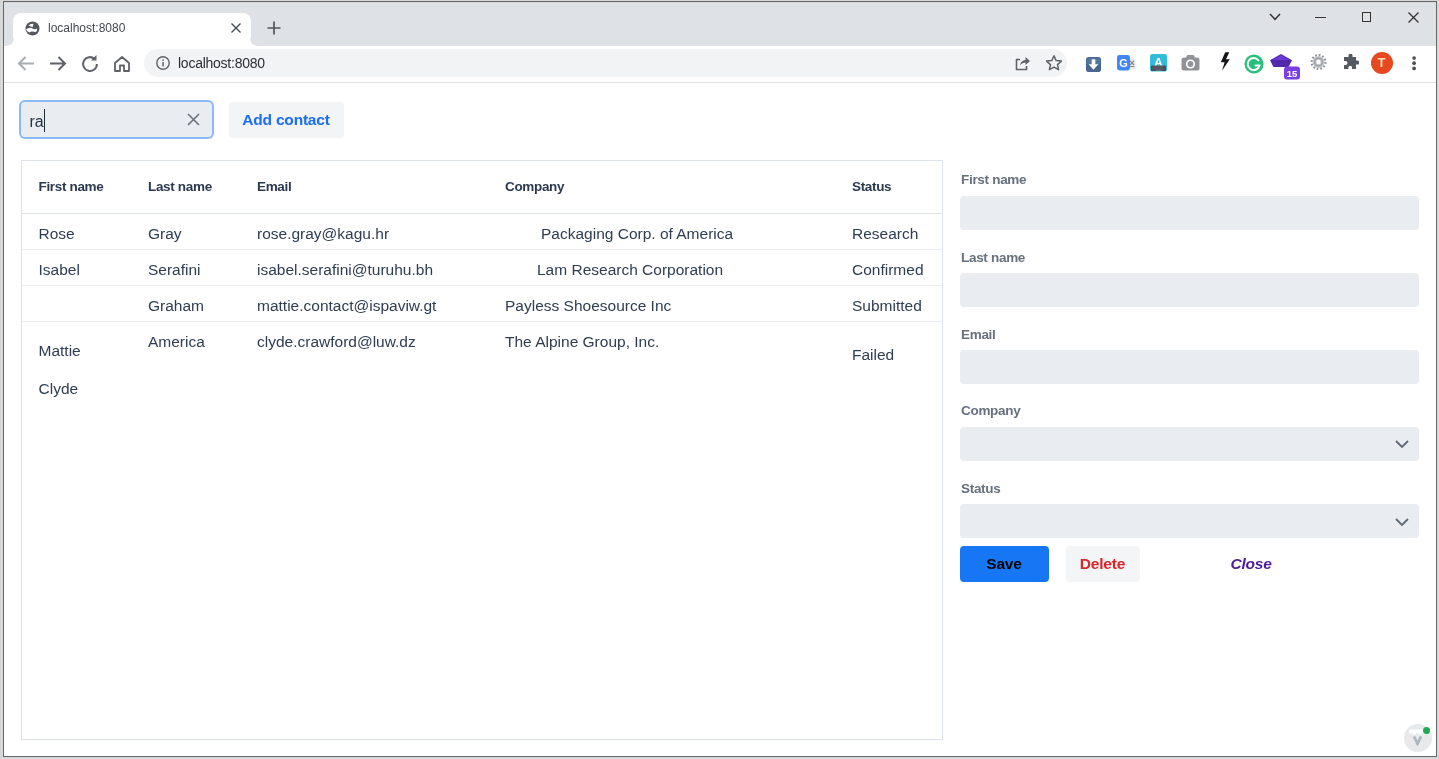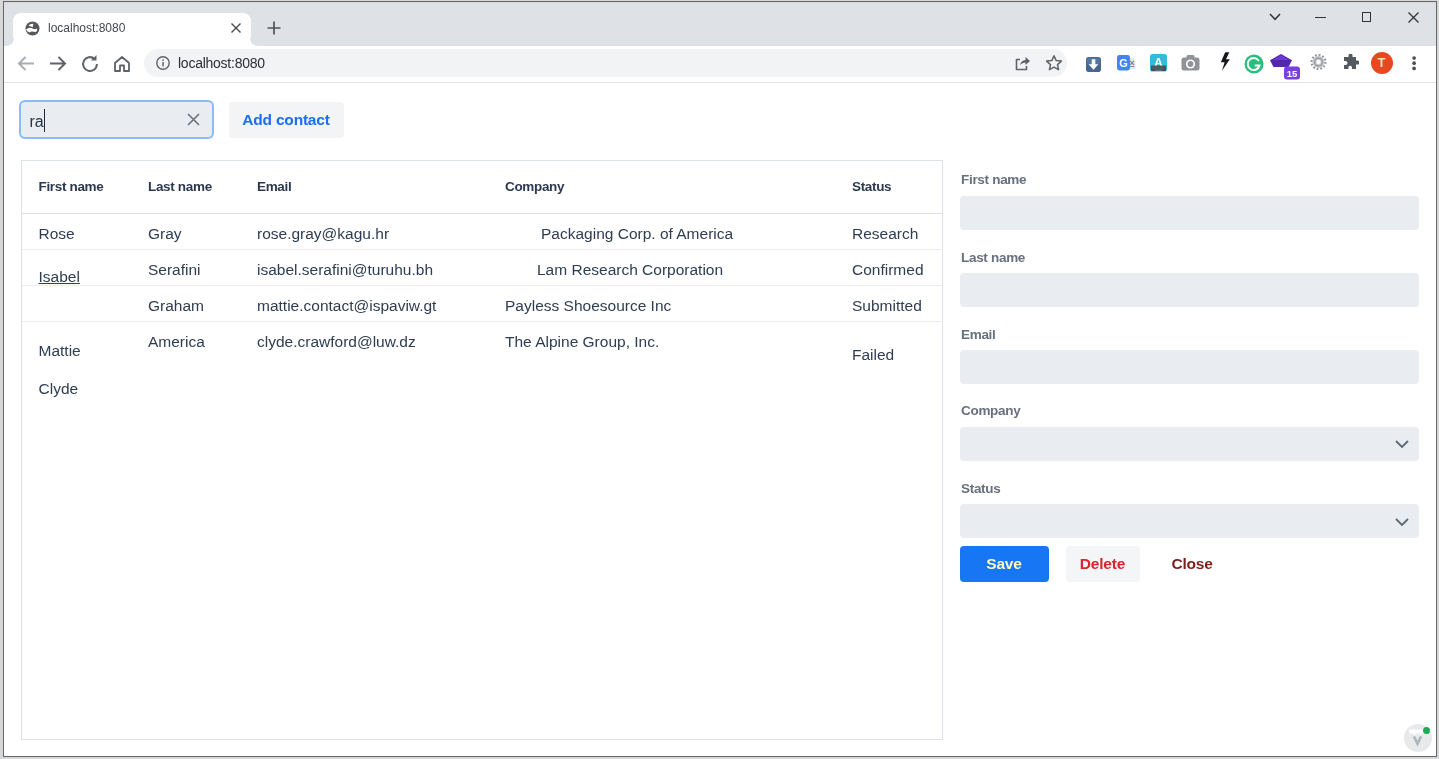--- a/index.html
+++ b/index.html
@@ -173,21 +173,21 @@
 <div class="a hcell" style="left:852px;top:179px;">Status</div>
 <div class="a" style="left:21.5px;top:212.5px;width:920.5px;height:1px;background:#dce1e7;"></div>
 <div class="a" style="left:21.5px;top:249px;width:920.5px;height:1px;background:#e9edf1;"></div>
 <div class="a" style="left:21.5px;top:285px;width:920.5px;height:1px;background:#e9edf1;"></div>
 <div class="a" style="left:21.5px;top:321px;width:920.5px;height:1px;background:#e9edf1;"></div>
 <div class="a cell" style="left:38.5px;top:225px;">Rose</div>
 <div class="a cell" style="left:148px;top:225px;">Gray</div>
 <div class="a cell" style="left:257px;top:225px;text-align:right;">rose.gray@kagu.hr</div>
 <div class="a cell" style="left:505px;top:225px;margin-left:36px;">Packaging Corp. of America</div>
 <div class="a cell" style="left:852px;top:225px;">Research</div>
-<div class="a cell" style="left:38.5px;top:268px;text-decoration:underline;">Isabel</div>
+<div class="a cell" style="left:38.5px;top:261px;">Isabel</div>
 <div class="a cell" style="left:148px;top:261px;">Serafini</div>
 <div class="a cell" style="left:257px;top:261px;">isabel.serafini@turuhu.bh</div>
 <div class="a cell" style="left:505px;top:261px;margin-left:32px;">Lam Research Corporation</div>
 <div class="a cell" style="left:852px;top:261px;">Confirmed</div>
 <div class="a cell" style="left:38.5px;top:297px;margin-top:45px;">Mattie</div>
 <div class="a cell" style="left:148px;top:297px;">Graham</div>
 <div class="a cell" style="left:257px;top:297px;">mattie.contact@ispaviw.gt</div>
 <div class="a cell" style="left:505px;top:297px;">Payless Shoesource Inc</div>
 <div class="a cell" style="left:852px;top:297px;">Submitted</div>
 <div class="a cell" style="left:38.5px;top:333px;margin-top:47px;">Clyde</div>
@@ -205,23 +205,23 @@
 <div class="a label" style="left:961px;top:404px;">Company</div>
 <div class="a field" style="left:959.5px;top:427px;width:459px;height:34px;"></div>
 <svg class="a" style="left:1394.5px;top:440px" width="14" height="8" viewBox="0 0 14 8">
 <path d="M1 1 L7 7 L13 1" stroke="#5d6977" stroke-width="1.8" fill="none"></path>
 </svg>
 <div class="a label" style="left:961px;top:482px;">Status</div>
 <div class="a field" style="left:959.5px;top:504px;width:459px;height:34px;"></div>
 <svg class="a" style="left:1394.5px;top:517.5px" width="14" height="8" viewBox="0 0 14 8">
 <path d="M1 1 L7 7 L13 1" stroke="#5d6977" stroke-width="1.8" fill="none"></path>
 </svg>
-<div class="a btn" style="left:959.5px;top:545.5px;width:89px;background:#1676f3;color:#fef9c3;">Save</div>
+<div class="a btn" style="left:959.5px;top:545.5px;width:89px;background:#1676f3;color:#000000;">Save</div>
 <div class="a btn" style="left:1065.5px;top:545.5px;width:74px;background:#f3f5f7;color:#d7262c;">Delete</div>
-<div class="a btn" style="left:1157px;top:545.5px;width:70px;background:transparent;color:#7f1d1d;">Close</div>
+<div class="a btn" style="left:1216px;top:545.5px;width:70px;background:transparent;color:#4c1d95;font-style:italic;">Close</div>
 
 <div class="a" style="left:1403.5px;top:723.5px;width:28px;height:28px;border-radius:50%;background:#e7e9eb;"></div>
 <svg class="a" style="left:1409px;top:729px" width="17" height="17" viewBox="0 0 17 17">
 <path d="M1.5 2.5 L15.5 2.5" stroke="#fdfdfd" stroke-width="4" stroke-linecap="round" fill="none"></path>
 <rect x="4.2" y="3.6" width="2.6" height="2.2" rx="1" fill="#fdfdfd"></rect>
 <rect x="10.2" y="3.6" width="2.6" height="2.2" rx="1" fill="#fdfdfd"></rect>
 <path d="M5 7.5 L8.5 14.8 L12 7.5" stroke="#aeb5bc" stroke-width="2.6" fill="none"></path>
 </svg>
 <div class="a" style="left:1423px;top:726.5px;width:7px;height:7px;border-radius:50%;background:#1fab54;"></div>
 

